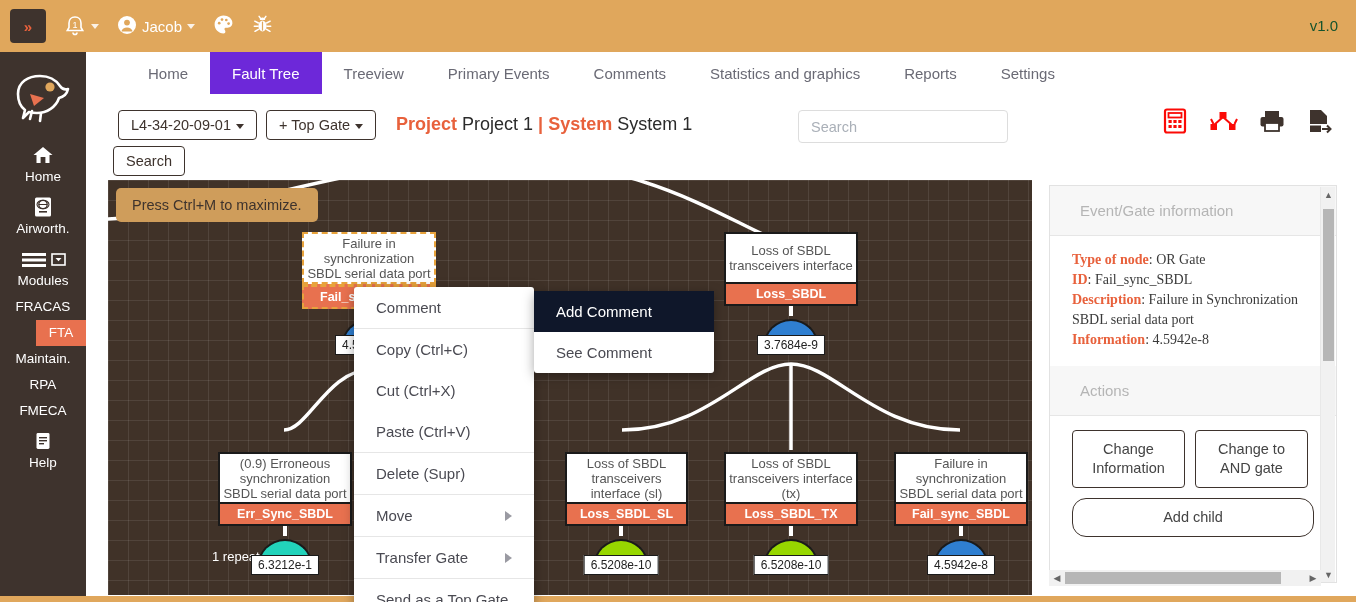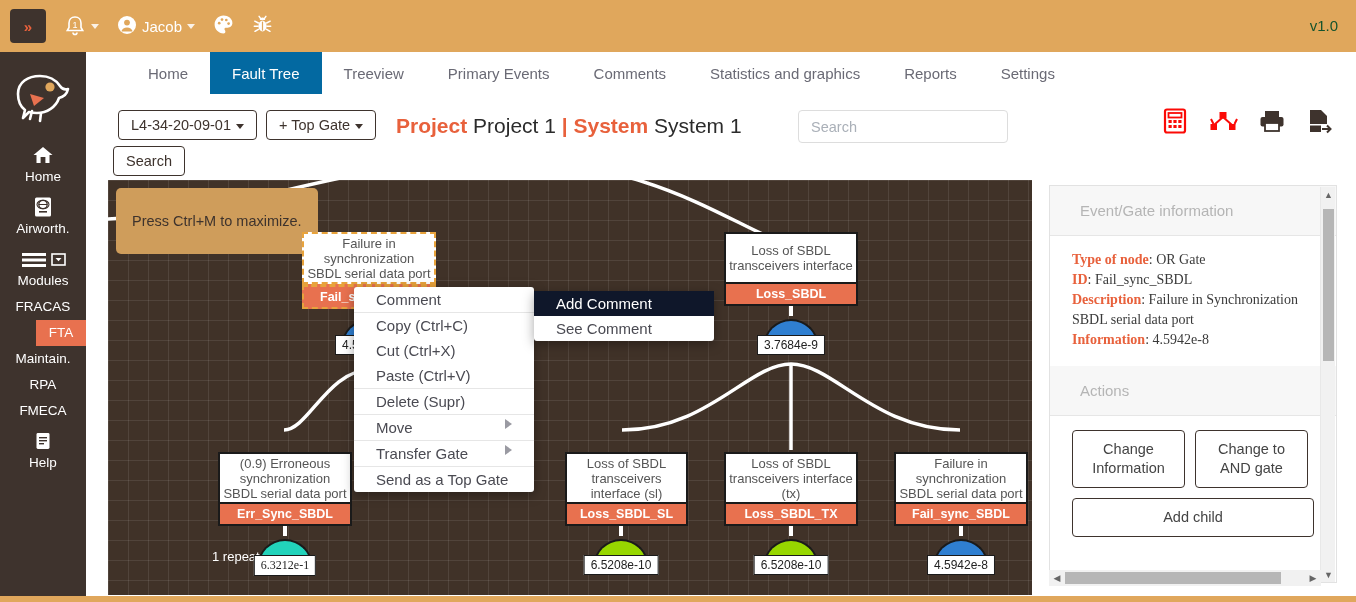--- a/index.html
+++ b/index.html
@@ -56,21 +56,21 @@
   
   .navbar {
     position: absolute; left: 86px; top: 52px; width: 1270px; height: 42px;
     background: #fff; display: flex; align-items: stretch;
     padding-left: 40px;
   }
   .nav-tab {
     display: flex; align-items: center; padding: 0 22px;
     font-size: 15px; color: #6a6a75; cursor: pointer; white-space: nowrap;
   }
-  .nav-tab.active { background: #0369a1; color: #fff; }
+  .nav-tab.active { background: #6d28d9; color: #fff; }
 
   
   .toolbar {
     position: absolute; left: 86px; top: 94px; width: 1270px; height: 86px;
     background: #fff;
     padding-left: 39px;
   }
   .btn {
     background: #fff; border: 1px solid #3e332d; border-radius: 4px;
     font-size: 14.5px; color: #3e332d; font-family: "Liberation Sans", sans-serif;
@@ -80,21 +80,21 @@
     display: inline-block; margin-left: 5px;
     width: 0; height: 0; border-left: 4px solid transparent;
     border-right: 4px solid transparent; border-top: 5px solid #3e332d;
     vertical-align: middle;
   }
   #btn-ata { position: absolute; left: 32px; top: 16px; }
   #btn-topgate { position: absolute; left: 180px; top: 16px; }
   #btn-search { position: absolute; left: 27px; top: 52px; }
   .proj-title {
     position: absolute; left: 310px; top: 20px;
-    font-size: 21px; color: #2b2b2b;
+    font-size: 18px; color: #2b2b2b;
   }
   .proj-title b { color: #e8613c; }
   .search-box {
     position: absolute; left: 712px; top: 16px; width: 210px; height: 33px;
     border: 1px solid #ddd; border-radius: 4px; padding: 0 12px;
     font-size: 14.5px; color: #333; font-family: "Liberation Sans", sans-serif;
     background: #fff;
   }
   .search-box::placeholder { color: #aab0b8; }
   .tool-icons { position: absolute; right: 24px; top: 14px; display: flex; gap: 20px; align-items: center; }
@@ -108,21 +108,21 @@
       linear-gradient(to right, rgba(255,255,255,.09) 1px, transparent 1px),
       linear-gradient(to bottom, rgba(255,255,255,.09) 1px, transparent 1px);
     background-size: 20px 20px;
     overflow: hidden;
   }
   .canvas-svg { position: absolute; left: 0; top: 0; }
 
   .tip {
     position: absolute; left: 8px; top: 8px;
     background: #cf9d5b; color: #3e332d; font-size: 14.5px;
-    padding: 25px 16px; border-radius: 5px;
+    padding: 9px 16px; border-radius: 5px;
   }
 
   
   .node { position: absolute; width: 134px; }
   .node .nbody {
     background: #fff; border: 2px solid #1a1a1a;
     text-align: center; font-size: 13px; color: #555;
     line-height: 15px; padding: 6px 2px; height: 52px;
     display: flex; align-items: center; justify-content: center;
     overflow: hidden;
@@ -160,22 +160,22 @@
   }
 
   
   .ctxmenu {
     position: absolute; background: #fff; border-radius: 3px;
     box-shadow: 0 3px 12px rgba(0,0,0,.35);
     font-size: 15px; color: #4a4a52; min-width: 180px; z-index: 40;
   }
   #ctx-main { left: 354px; top: 287px; width: 180px; }
   .ctx-row {
-    display: flex; justify-content: space-between;
-    padding: 4px 22px; cursor: pointer; white-space: nowrap;
+    display: flex; align-items: center; justify-content: space-between;
+    padding: 12px 22px; cursor: pointer; white-space: nowrap;
   }
   .ctx-sep { height: 1px; background: #e6e6e6; }
   .ctx-arrow {
     width: 0; height: 0; border-top: 5px solid transparent;
     border-bottom: 5px solid transparent; border-left: 7px solid #9a9aa2;
     margin-left: 14px;
   }
   #ctx-sub { left: 534px; top: 291px; width: 152px; z-index: 41; }
   .ctx-row.hl { background: #0f172a; color: #fff; font-weight: normal; }
 
@@ -190,21 +190,21 @@
   }
   .rp-body { padding: 14px 22px 16px; font-size: 14px; color: #3a3a3a; line-height: 20px; font-family: Liberation Serif, serif; }
   .rp-body b { color: #e8613c; }
   .rp-actions { padding: 14px 22px; display: flex; flex-wrap: wrap; gap: 10px; }
   .rp-btn {
     border: 1px solid #3e332d; border-radius: 4px; background: #fff;
     font-size: 14.5px; color: #444; font-family: "Liberation Sans", sans-serif;
     padding: 9px 6px; text-align: center; cursor: pointer; line-height: 19px;
   }
   .rp-btn.half { width: 113px; }
-  .rp-btn.full { width: 244px; }
+  .rp-btn.full { width: 244px; border-radius: 14px; }
 
   .vscroll {
     position: absolute; right: 1px; top: 1px; width: 15px; height: 396px;
     background: #f1f1f1; border-left: 1px solid #e8e8e8;
   }
   .vthumb { position: absolute; left: 2px; top: 22px; width: 11px; height: 152px; background: #b6b6b6; }
   .varrow { position: absolute; left: 0; width: 15px; height: 16px; display: flex; align-items: center; justify-content: center; font-size: 9px; color: #666; }
   .hscroll {
     position: absolute; left: 1049px; top: 570px; width: 272px; height: 16px;
     background: #f1f1f1; z-index: 30;
@@ -474,21 +474,21 @@
       <div class="dome"></div>
       <div class="prob">3.7684e-9</div>
     </div>
 
     <div class="node" style="left:110px; top:272px;">
       <div class="nbody">(0.9) Erroneous synchronization SBDL serial data port</div>
       <div class="nid">Err_Sync_SBDL</div>
       <div class="stem"></div>
     </div>
     <div class="repeat-label" style="left:104px; top:369px;">1 repeat</div>
-    <div class="gate teal" style="left:149px; top:359px;font-family:Liberation Serif, serif;">
+    <div class="gate teal" style="left:149px; top:359px;">
       <div class="dome"></div>
       <div class="prob">6.3212e-1</div>
     </div>
 
     <div class="node" style="left:446px; top:272px;padding-left:11px;">
       <div class="nbody">Loss of SBDL transceivers interface (sl)</div>
       <div class="nid">Loss_SBDL_SL</div>
       <div class="stem"></div>
     </div>
     <div class="gate green" style="left:485px; top:359px;">

